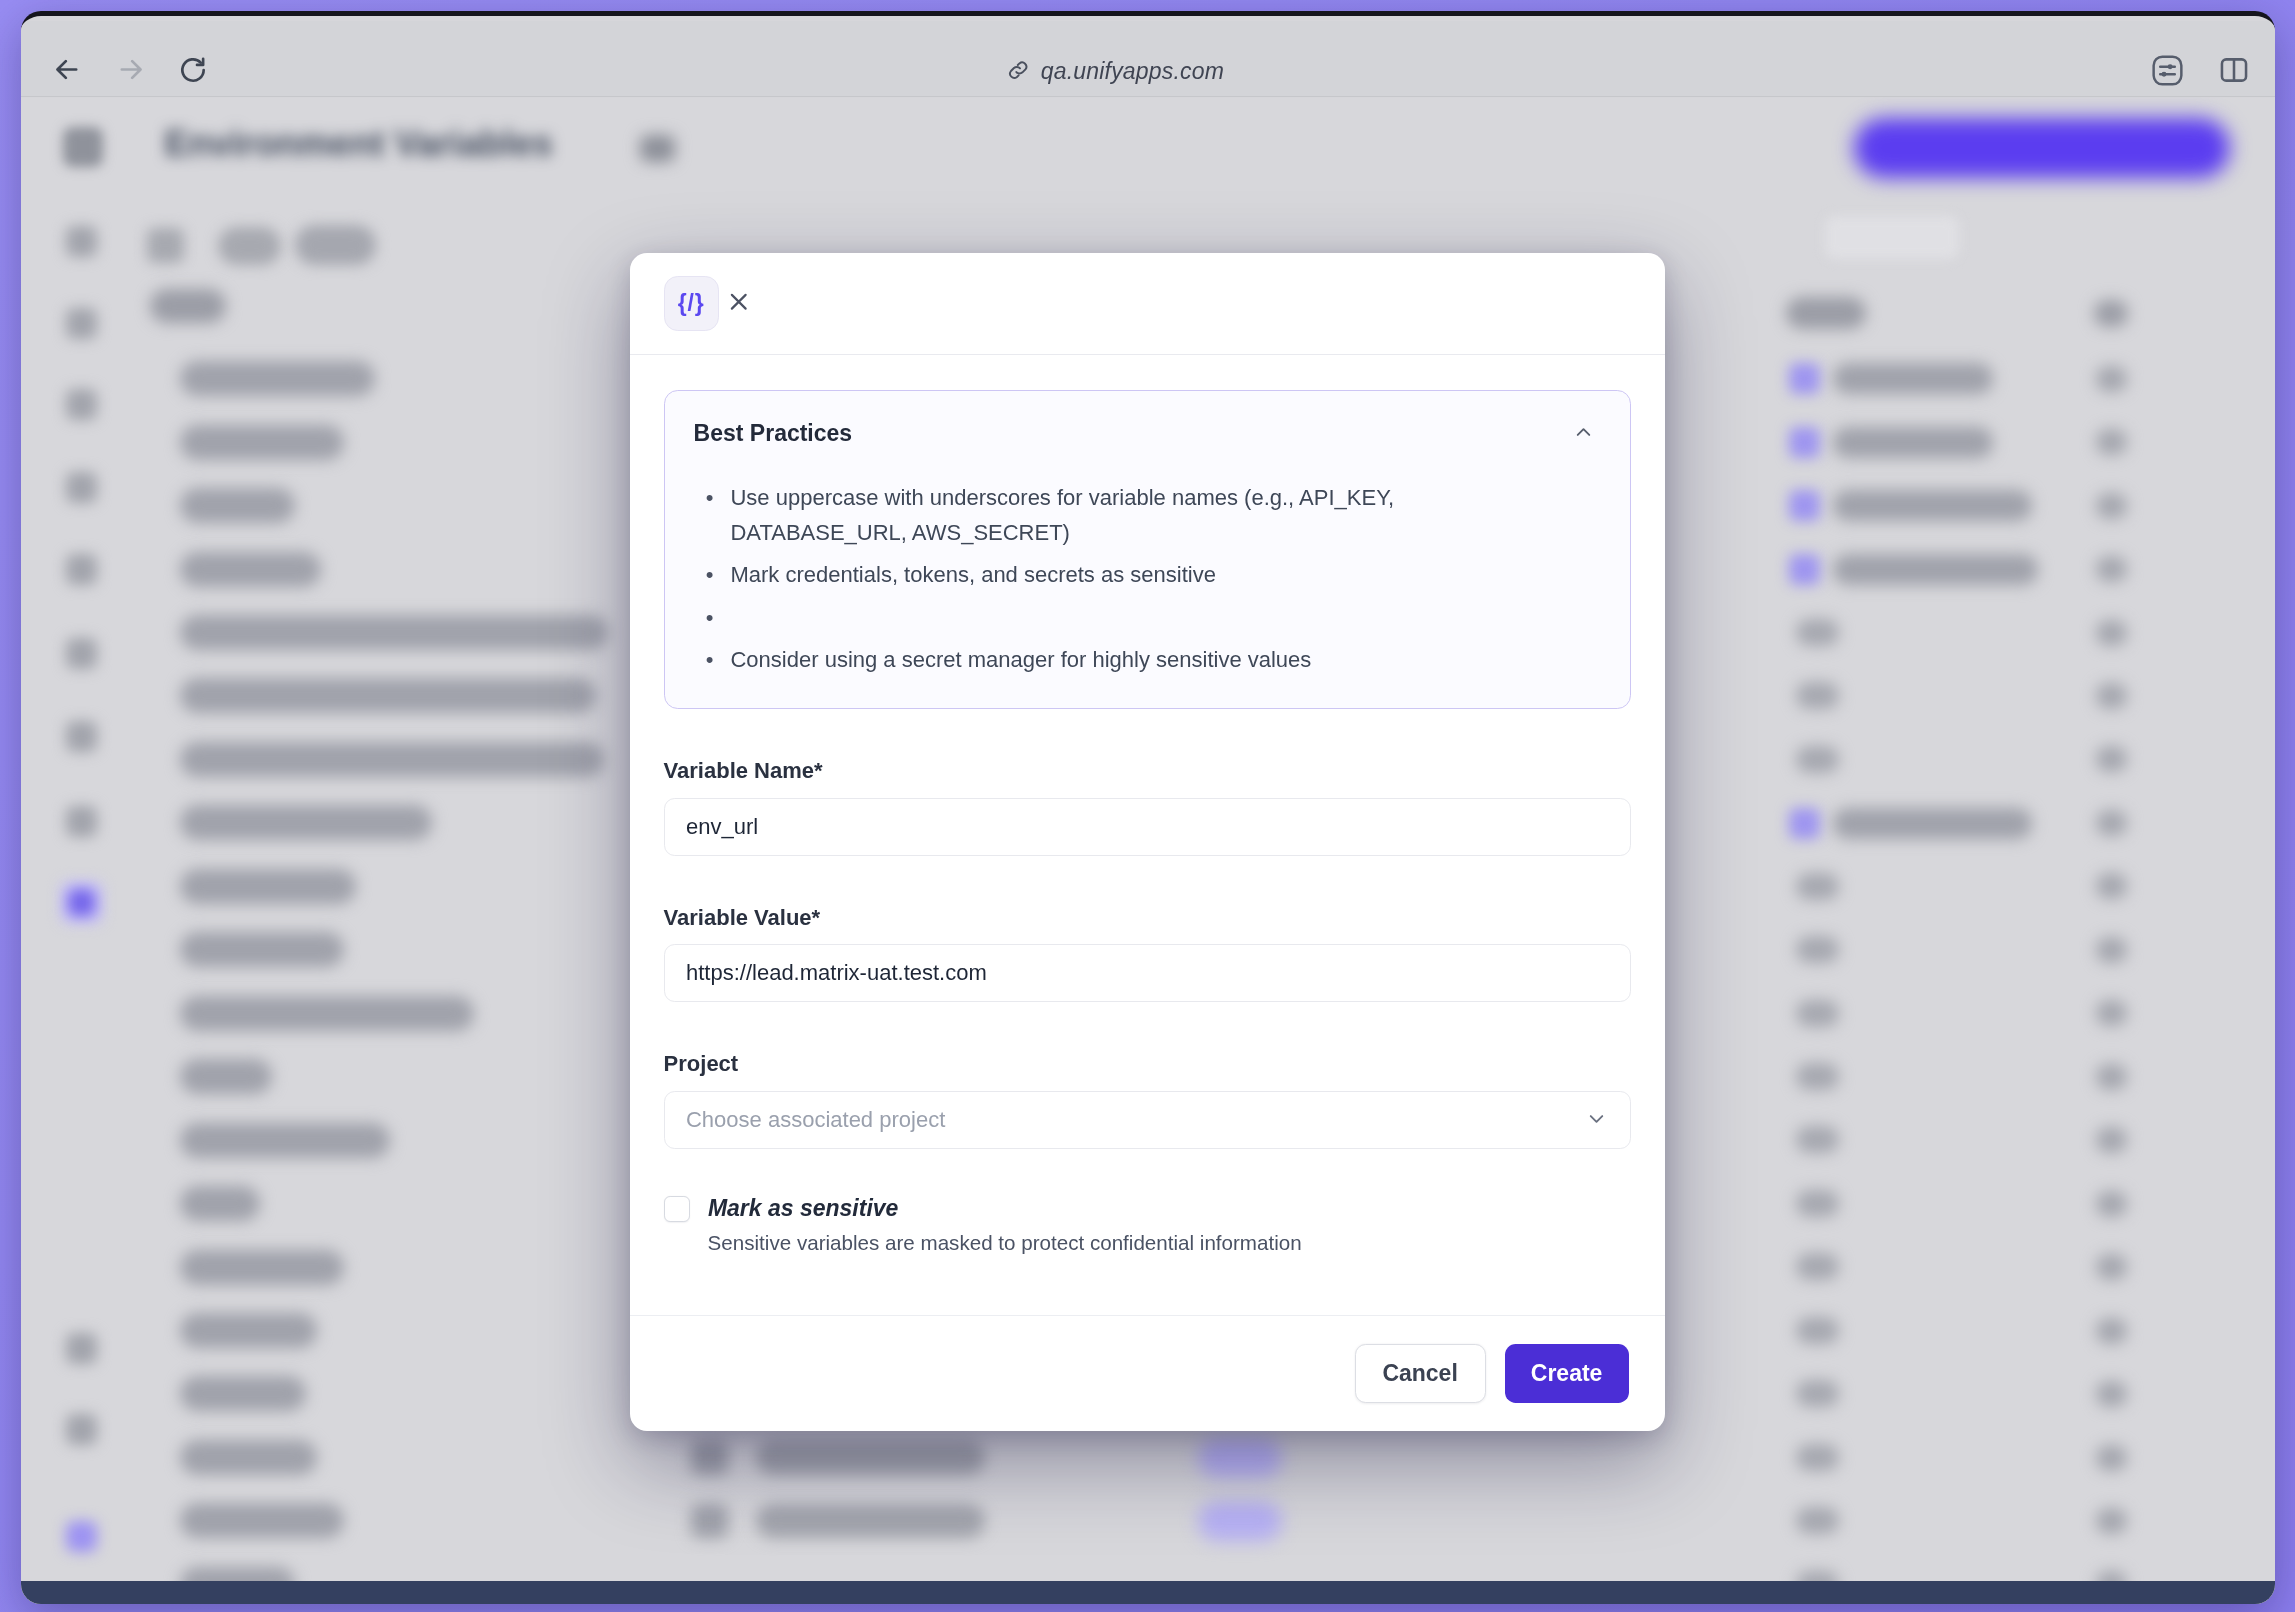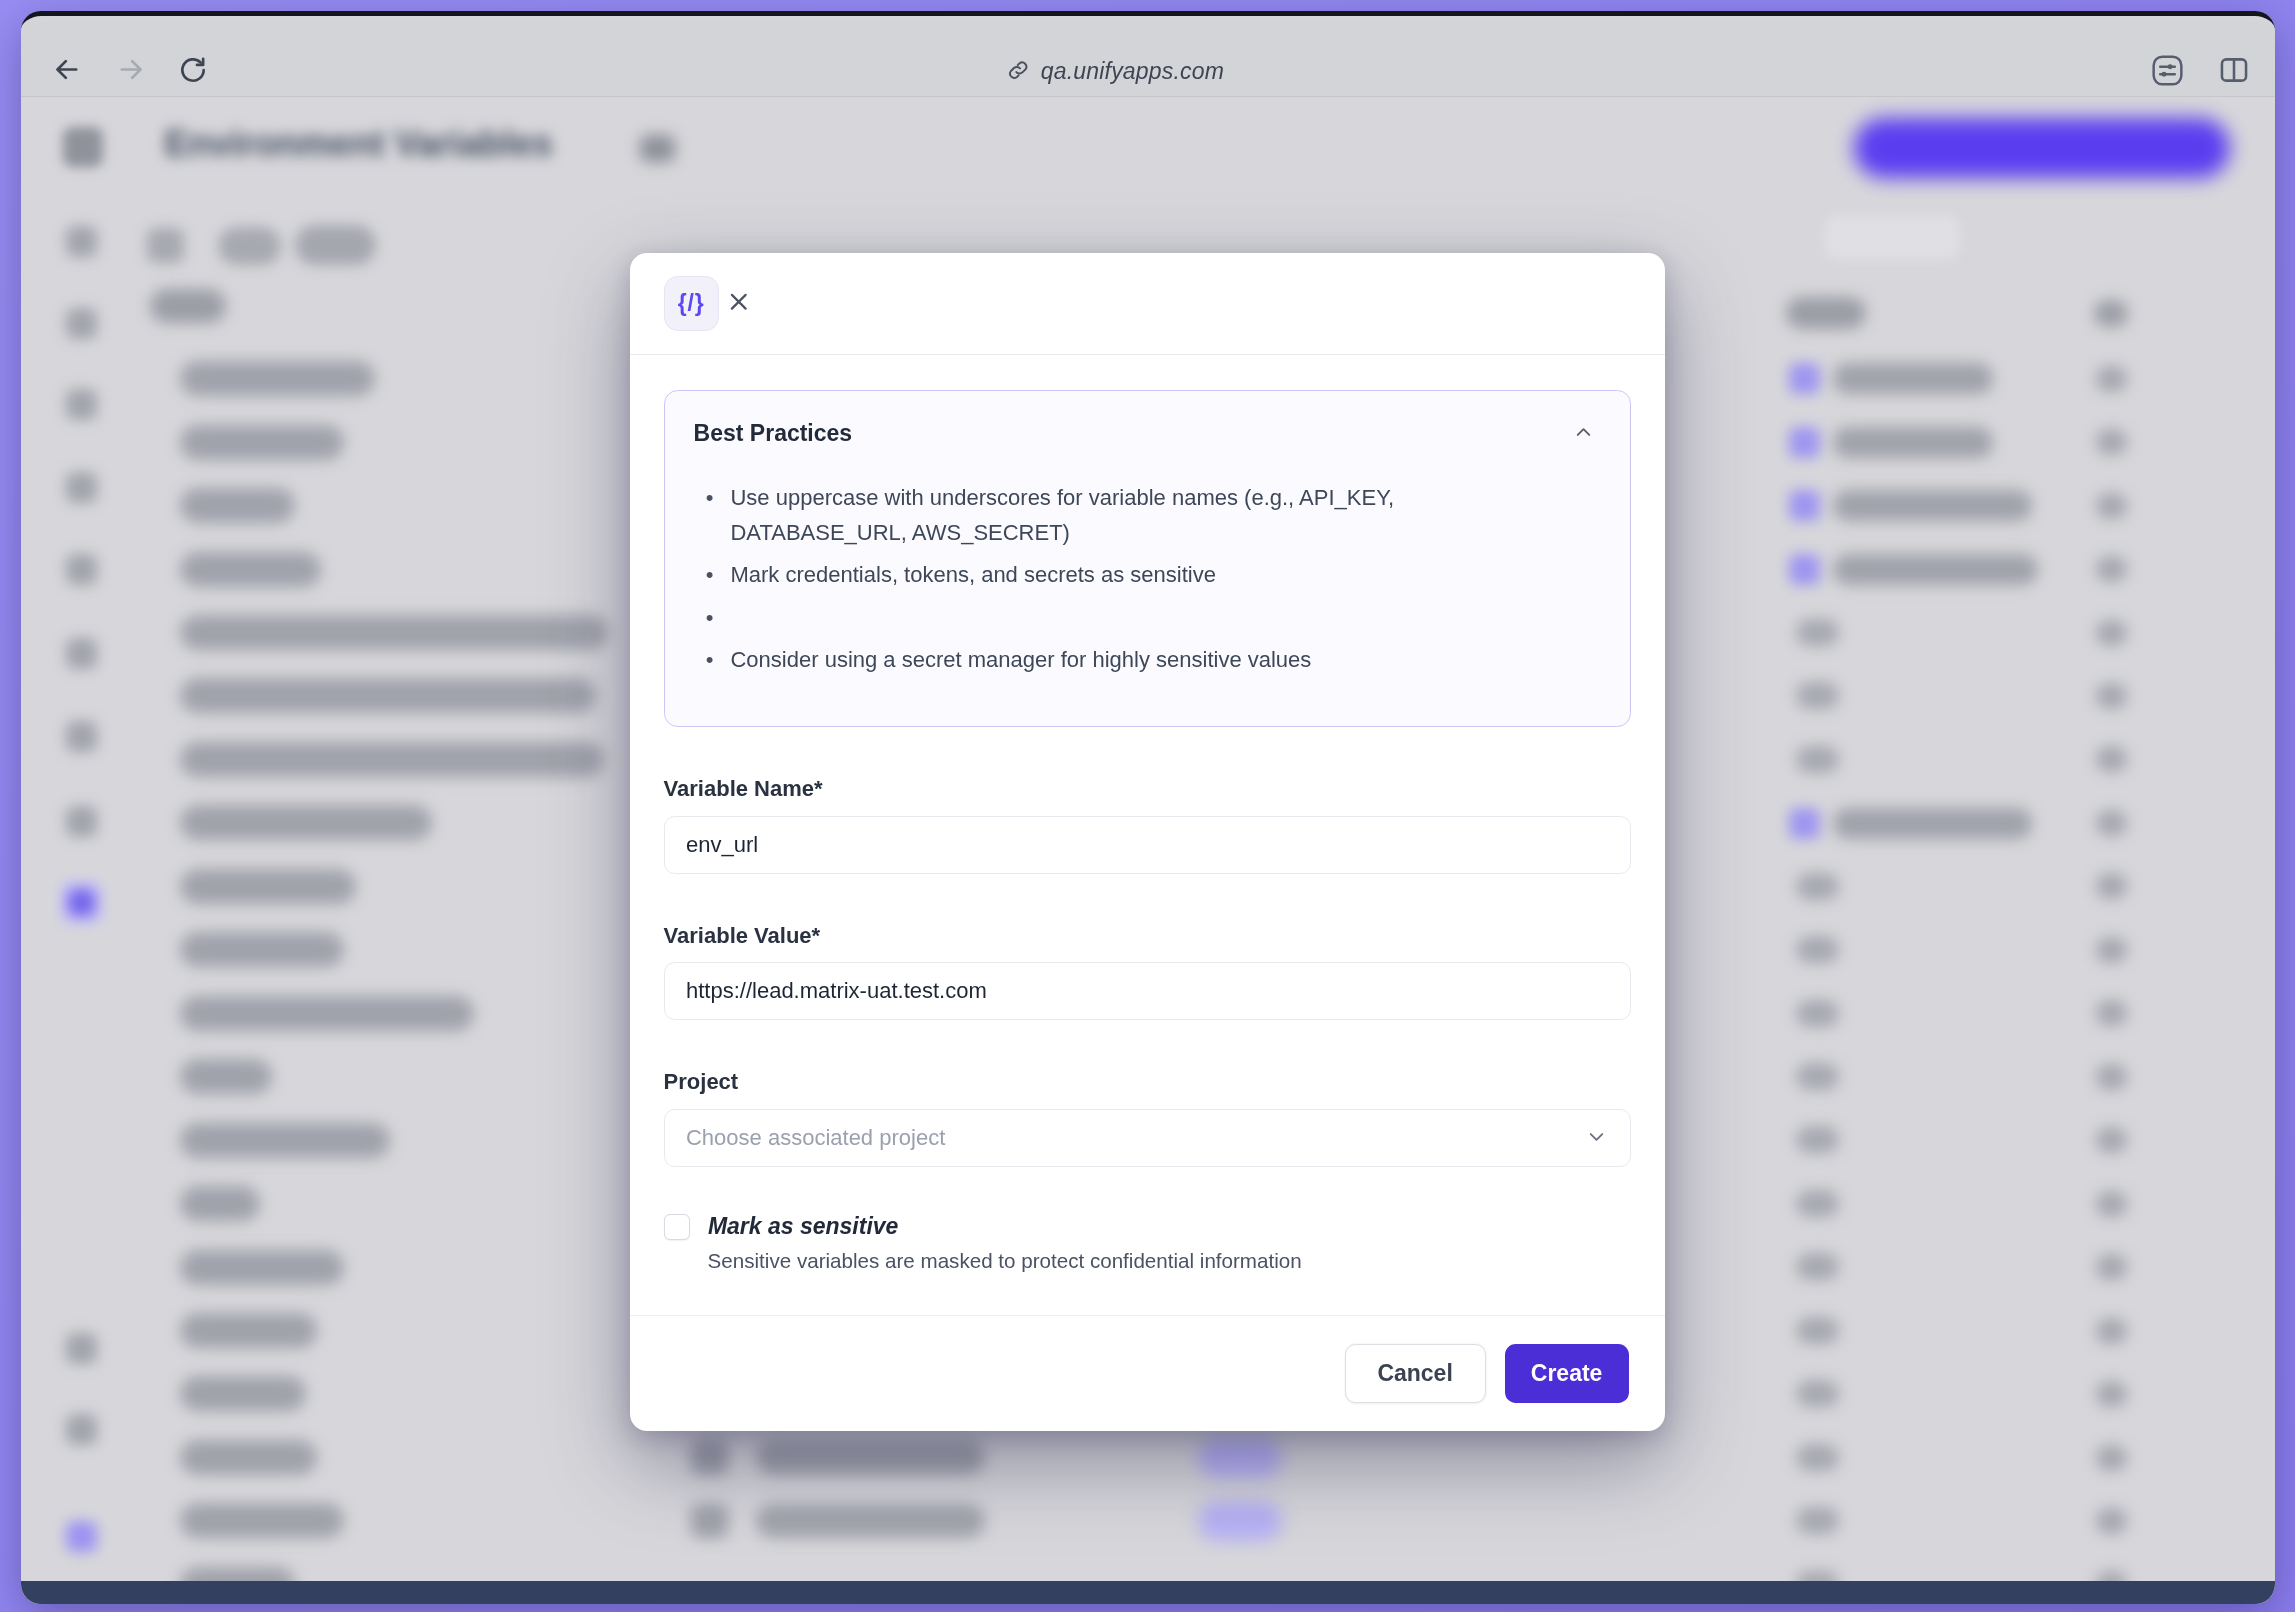--- a/index.html
+++ b/index.html
@@ -45,21 +45,21 @@
   .m-icon { width:55px; height:55px; border-radius:13.7px; background:#f2f1f9;
     border:0.8px solid #e6e4f3; display:flex; align-items:center; justify-content:center;
     font-size:23px; font-weight:700; color:#5b48f0; letter-spacing:0.8px; flex:none; }
   .m-title { font-size:27px; font-weight:700; color:#1c2433; margin-left:23px; flex:1; }
   .m-close { border:none; background:none; cursor:pointer; width:40px; height:40px;
     display:flex; align-items:center; justify-content:center; }
 
   .m-body { padding:35px 34px 0 34px; flex:1; }
 
   .bp-box { border:1.5px solid #cdc6f4; background:#fbfbff; border-radius:13.7px;
-    padding:26px 29px 41px 29px; margin-bottom:49px; }
+    padding:26px 29px 23px 29px; margin-bottom:49px; }
   .bp-head { display:flex; align-items:center; justify-content:space-between; }
   .bp-title { font-size:23px; font-weight:700; color:#232a3a; }
   .bp-toggle { border:none; background:none; cursor:pointer; width:34px; height:34px;
     display:flex; align-items:center; justify-content:center; }
   .bp-list { list-style:none; margin-top:29px; }
   .bp-list li { display:flex; gap:17px; padding-left:12.2px; font-size:22px; color:#3e4757;
     line-height:35px; margin-bottom:7.6px; max-width:863px; }
   .bp-dot { color:#4b5263; flex:none; }
 
   .f-label { font-size:22px; font-weight:600; color:#2a3140; margin-bottom:13.7px; }
@@ -76,21 +76,21 @@
   .sens-row { display:flex; align-items:center; gap:18.3px; cursor:pointer;font-style:italic; }
   .checkbox { width:26px; height:26px; border:1.5px solid #d7dae1; border-radius:6.1px;
     background:#fff; flex:none; box-shadow:0 0.8px 1.5px rgba(20,25,50,.06); }
   .sens-label { font-size:23px; font-weight:600; color:#222a3a; }
   .sens-desc { margin:9.2px 0 0 44px; font-size:20.6px; color:#4a5264; }
 
   .m-footer { flex:none; height:116px; border-top:0.8px solid #eceef2;
     display:flex; align-items:center; justify-content:flex-end; gap:19px; padding:0 36px; }
   .btn { height:59px; border-radius:10.7px; font-size:23px; font-weight:600; cursor:pointer;
     font-family:"Liberation Sans", sans-serif; display:flex; align-items:center; justify-content:center; }
-  .btn-cancel { width:141px; background:#fff; border:1.5px solid #dcdee4; color:#3b4252;
+  .btn-cancel { width:131px; background:#fff; border:1.5px solid #dcdee4; color:#3b4252;
     box-shadow:0 0.8px 2.3px rgba(20,25,50,.08); }
   .btn-create { width:124px; border:none; color:#fff; }
 </style>
 </head>
 <body>
 
 <div class="window">
 
   <div class="chrome">
     <button class="navbtn" style="left:27.5px;">

